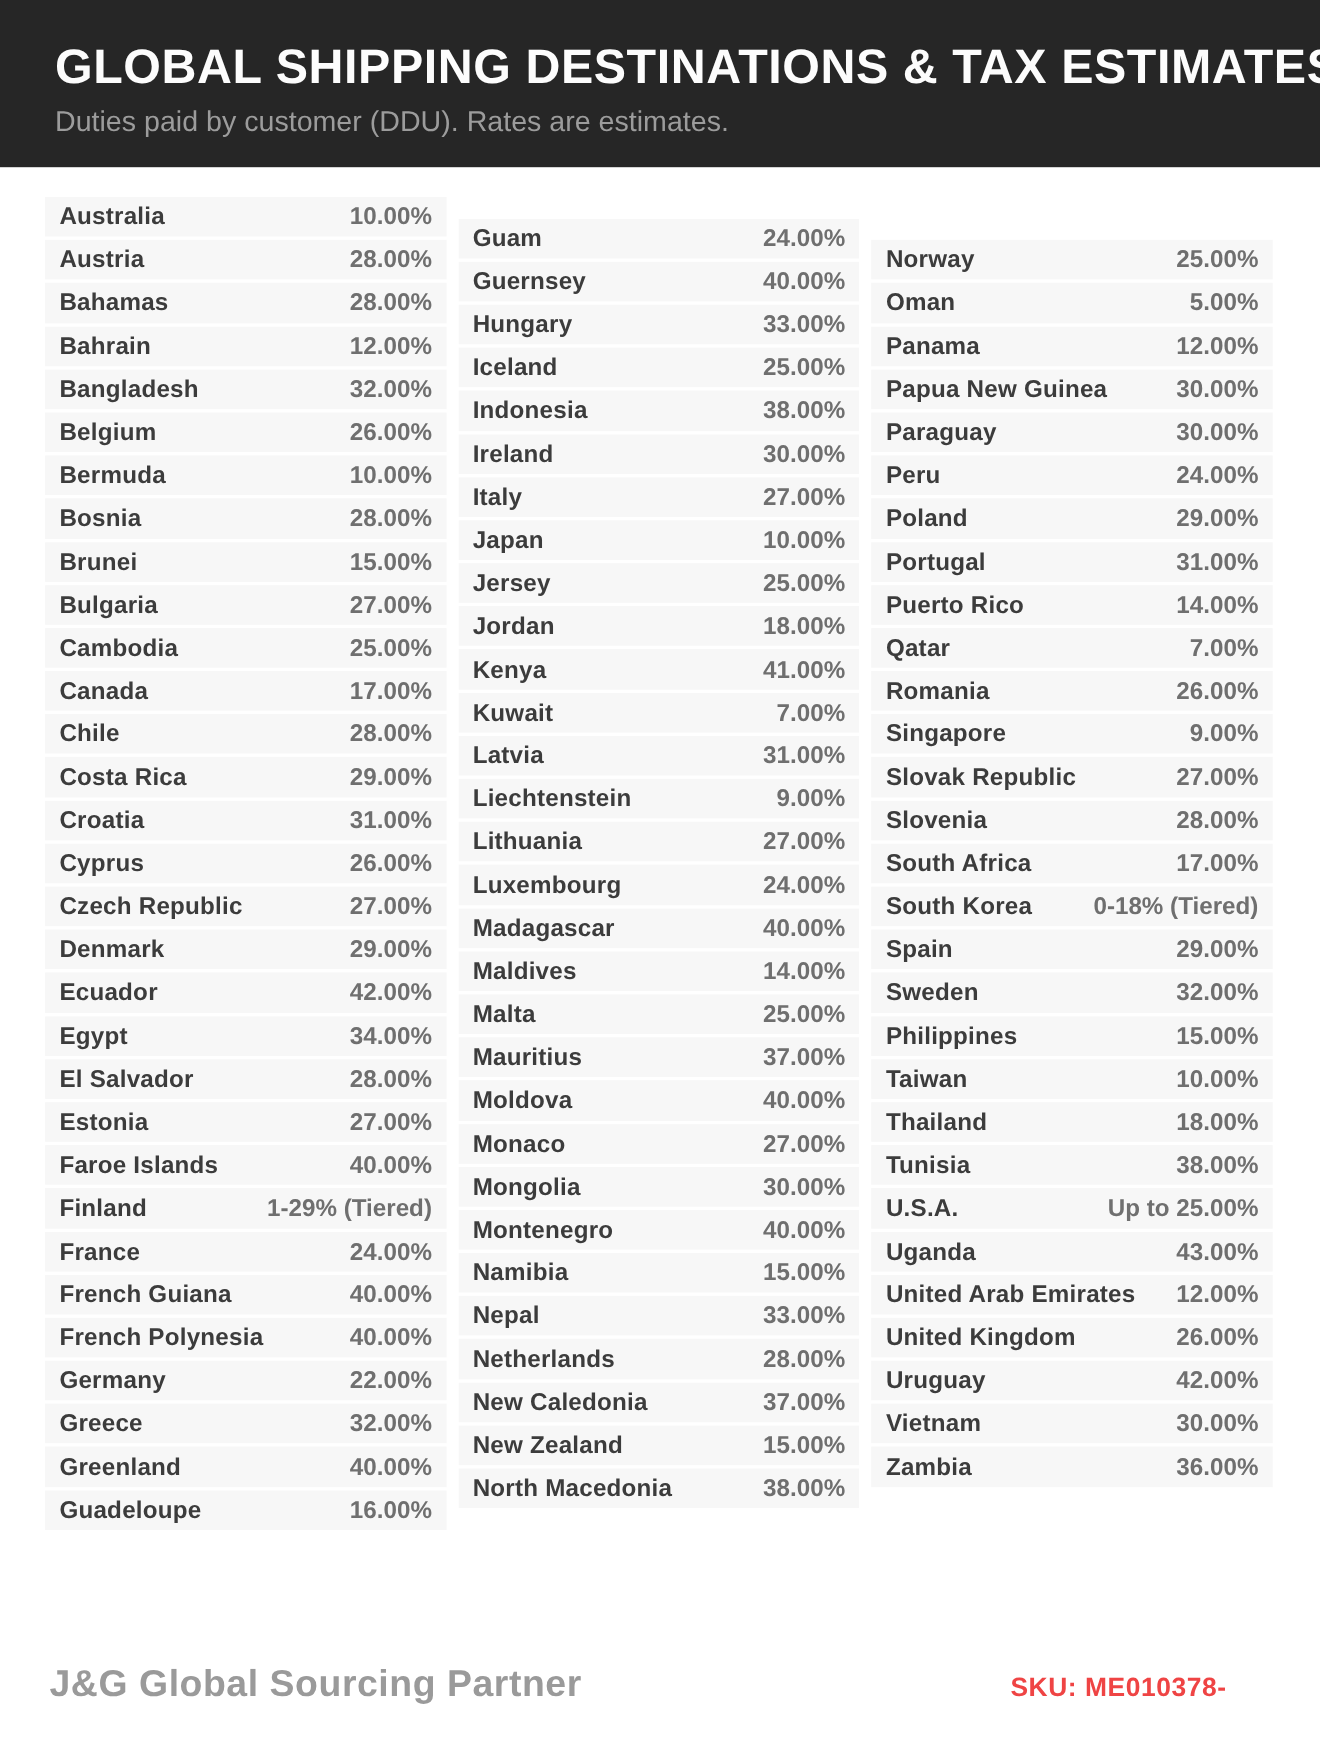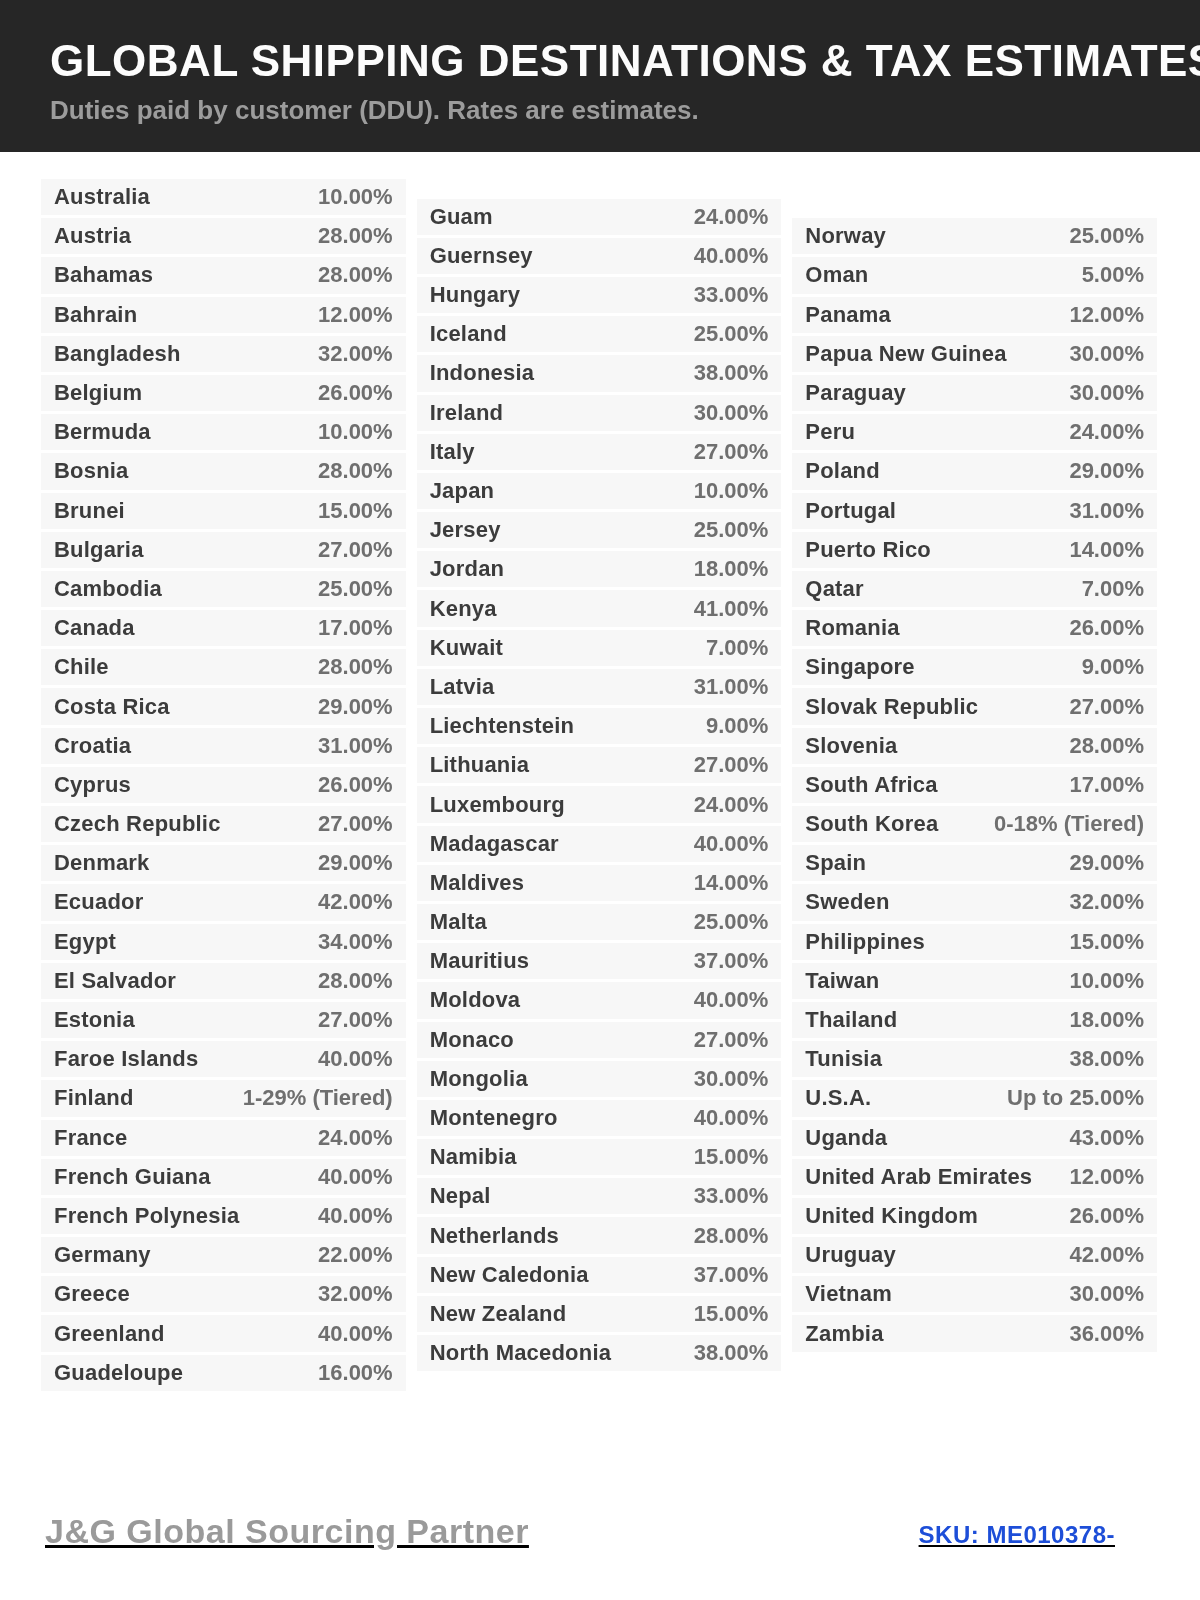--- a/index.html
+++ b/index.html
@@ -23,21 +23,21 @@
     color: #fcfcfc;
     font-size: 44px;
     font-weight: bold;
     letter-spacing: 0.5px;
     line-height: 1.05;
     white-space: nowrap;
   }
   .subtitle {
     color: #9c9c9c;
     font-size: 26px;
-    font-weight: bold;
+    font-weight: normal;
     margin-top: 11px;
     white-space: nowrap;
   }
   .tables {
     display: flex;
     gap: 11px;
     margin: 27px 43px 0 41px;
     align-items: center;
   }
   .col {
@@ -69,32 +69,31 @@
     margin-left: 8px;
   }
   .footer {
     position: absolute;
     left: 45px;
     right: 85px;
     top: 1512px;
     display: flex;
     justify-content: space-between;
     align-items: baseline;
-    text-decoration: underline;
   }
   .brand {
     font-size: 34px;
     font-weight: bold;
     color: #9a9a9a;
     letter-spacing: 0.5px;
   }
   .sku {
     font-size: 24px;
     font-weight: bold;
-    color: #1d4ed8;
+    color: #ef4444;
     letter-spacing: 0.5px;
     text-align: center;
   }
 </style>
 </head>
 <body>
 
 <div class="header">
   <div class="title">GLOBAL SHIPPING DESTINATIONS &amp; TAX ESTIMATES</div>
   <div class="subtitle">Duties paid by customer (DDU). Rates are estimates.</div>

